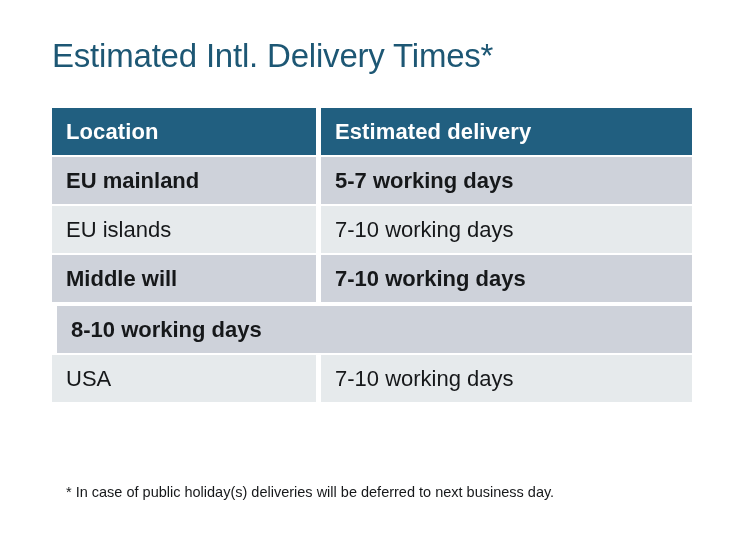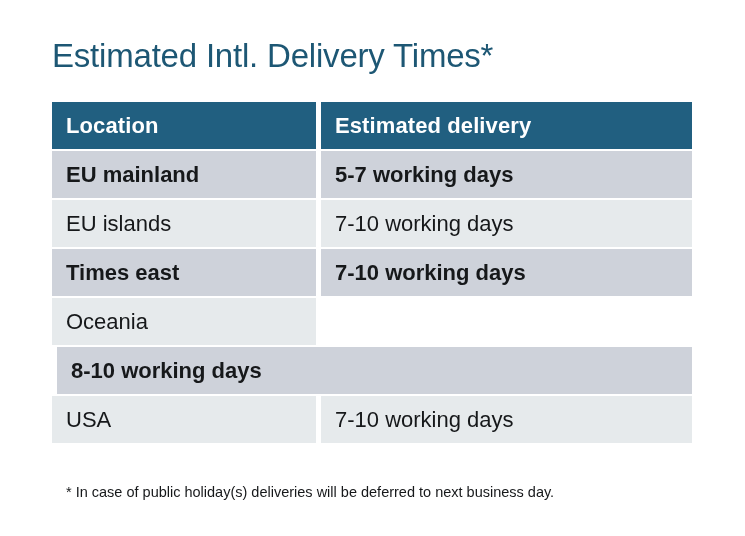--- a/index.html
+++ b/index.html
@@ -33,21 +33,21 @@
     font-weight: 500;
     letter-spacing: -0.2px;
     color: #1d5774;
     white-space: nowrap;
   }
 
   
   .table {
     position: absolute;
     left: 52px;
-    top: 102px;
+    top: 108px;
     width: 640px;
   }
 
   .row {
     display: flex;
     width: 100%;
     margin-bottom: 2px;
   }
   .row:last-child {
     margin-bottom: 10px;
@@ -132,27 +132,26 @@
       <div class="cell col-delivery">5-7 working days</div>
     </div>
 
     <div class="row row-even">
       <div class="cell col-location">EU islands</div>
       <div class="col-gutter"></div>
       <div class="cell col-delivery">7-10 working days</div>
     </div>
 
     <div class="row row-odd">
-      <div class="cell col-location">Times east</div>
+      <div class="cell col-location">Middle will</div>
       <div class="col-gutter"></div>
       <div class="cell col-delivery">7-10 working days</div>
     </div>
 
     <div class="row row-even">
-      <div class="cell col-location">Oceania</div>
       <div class="col-gutter"></div>
     </div>
 
     <div class="row row-odd">
       <div class="col-gutter"></div>
       <div class="cell col-delivery">8-10 working days</div>
     </div>
 
     <div class="row row-even">
       <div class="cell col-location">USA</div>

